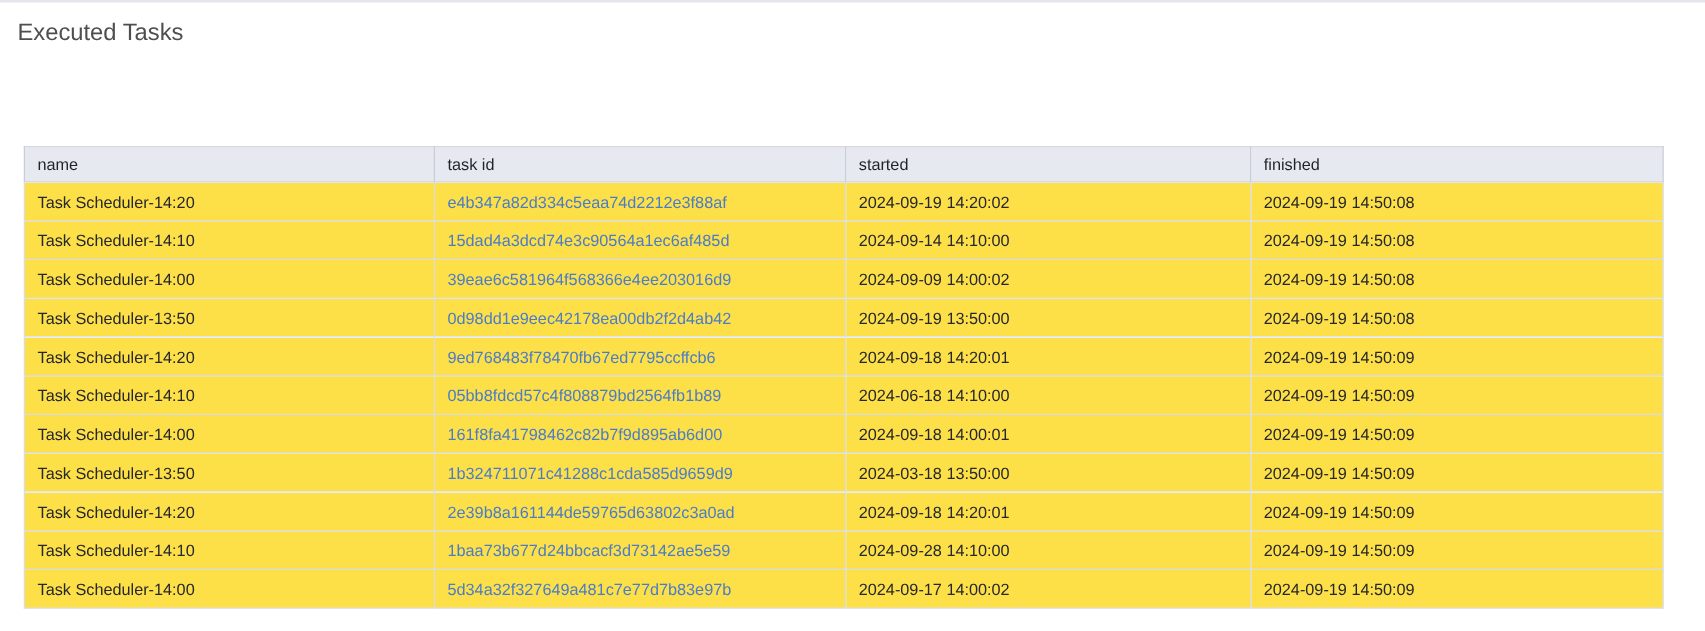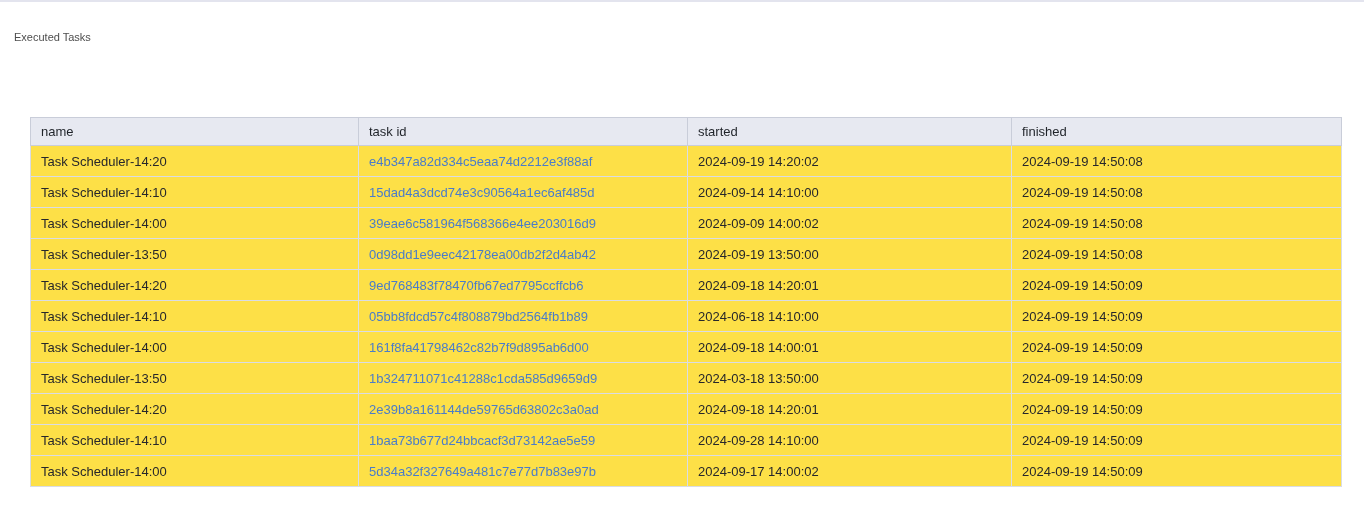--- a/index.html
+++ b/index.html
@@ -25,34 +25,33 @@
   }
   .top-line{
     position:absolute;
     top:0;left:0;right:0;
     height:2px;
     background:var(--topline);
   }
   .panel-title{
     position:absolute;
     left:14px;
-    top:31px;
-    font-size:11px;
+    top:16px;
+    font-size:19px;
     color:var(--title);
   }
   table.exec-table{
     position:absolute;
     left:19px;
     top:117px;
     width:1311px;
     border-collapse:collapse;
     table-layout:fixed;
     font-size:13px;
     color:var(--text);
-    margin-left:11px;
   }
   table.exec-table col.c-name{width:328px;}
   table.exec-table col.c-taskid{width:329px;}
   table.exec-table col.c-started{width:324px;}
   table.exec-table col.c-finished{width:330px;}
   table.exec-table th{
     background:var(--header-bg);
     border:1px solid var(--header-border);
     height:27px;
     padding:0 10px;

